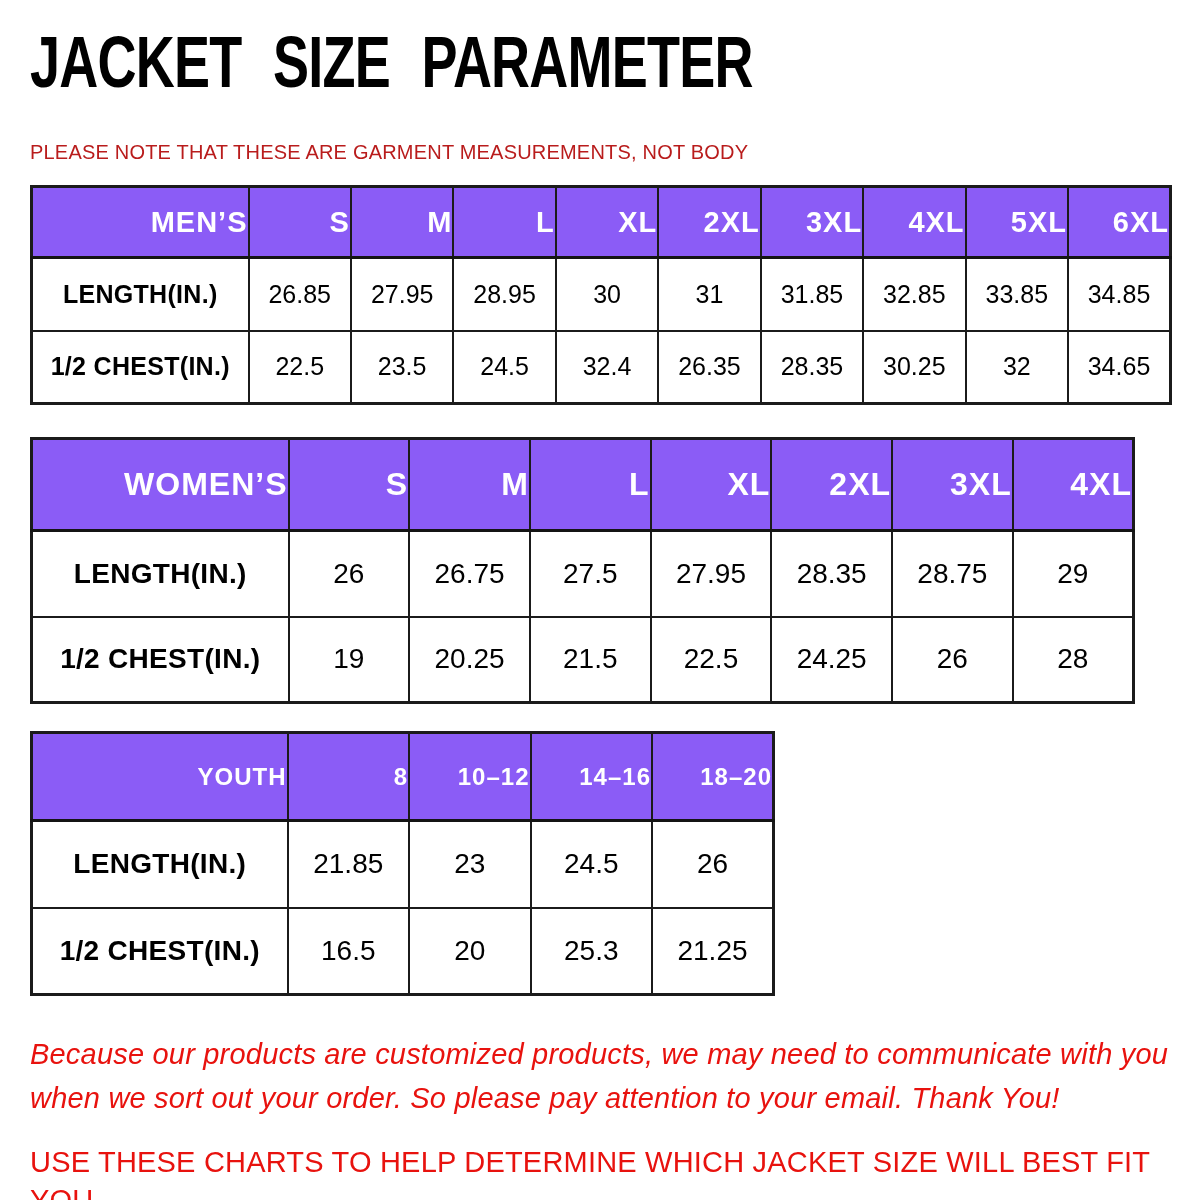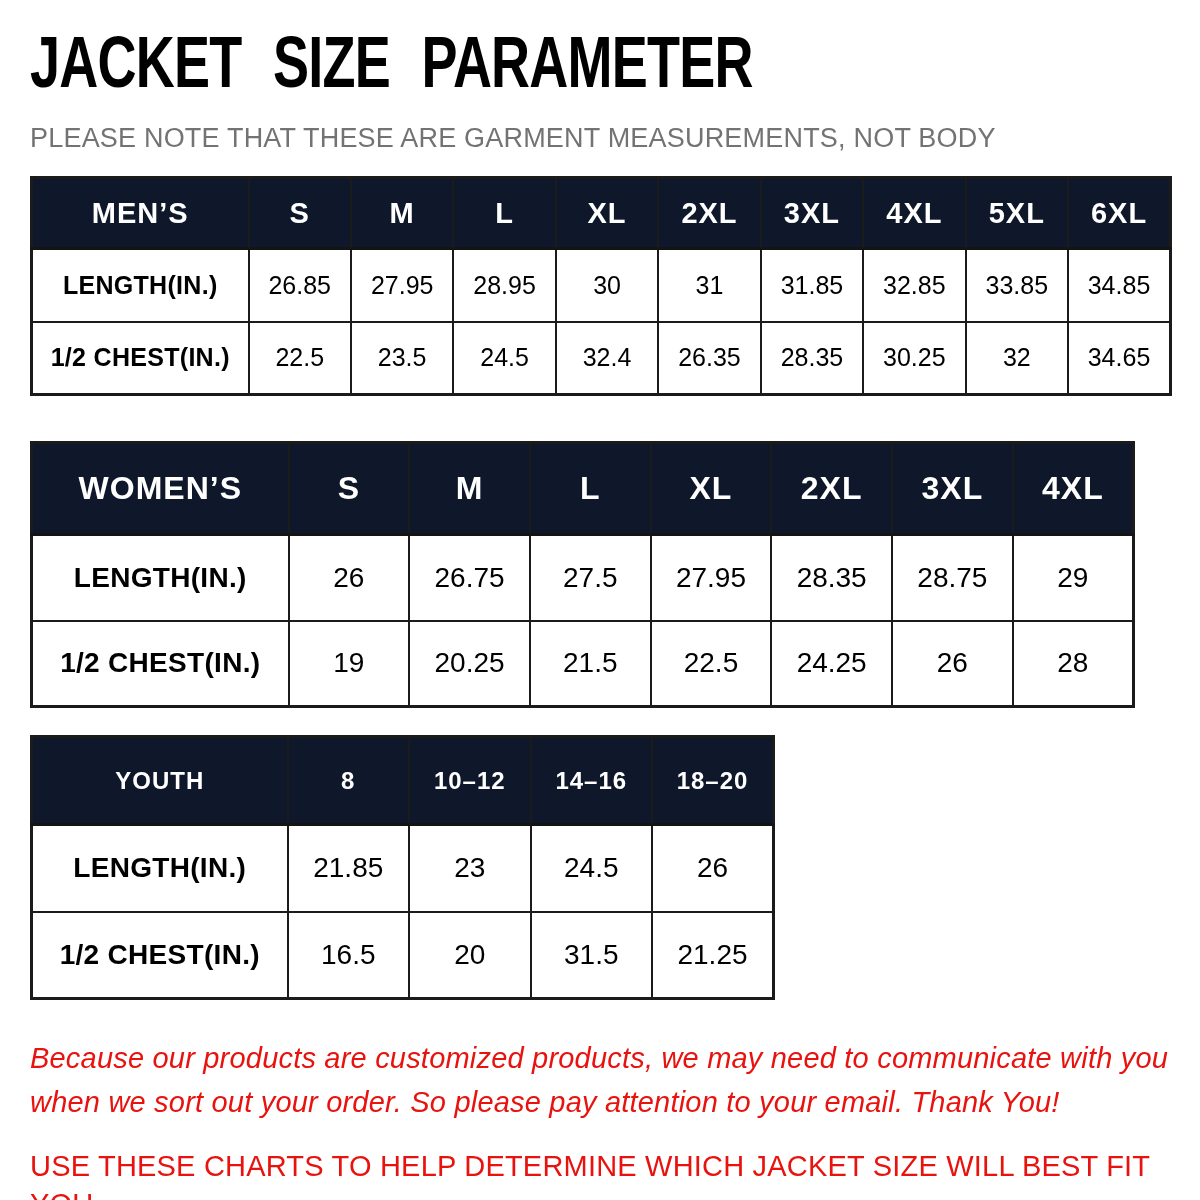--- a/index.html
+++ b/index.html
@@ -7,37 +7,37 @@
               font-family:"Liberation Sans", sans-serif; }
 
   .page-title {
     margin:26px 0 0 30px;
     font-size:72px; font-weight:900; color:#000;
     line-height:1; white-space:nowrap;
     transform:scaleX(.75); transform-origin:left top;
     word-spacing:.32em; letter-spacing:-1px;
   }
 
-  .note { margin:21px 40px 0 30px; color:#737373; font-size:27px;
+  .note { margin:40px 40px 0 30px; color:#b91c1c; font-size:20px;
           font-weight:400; line-height:1.45; letter-spacing:.2px; }
 
   .tbl-wrap { margin-left:30px; }
   #mens-wrap   { margin-top:18px; }
-  #womens-wrap { margin-top:45px; }
+  #womens-wrap { margin-top:32px; }
   #youth-wrap  { margin-top:27px; }
 
   table.size-table { border-collapse:collapse; table-layout:fixed;
                      border:3px solid #1b1b1b; background:#fff; }
   .size-table th, .size-table td {
     border:2px solid #1b1b1b; text-align:center; vertical-align:middle;
     padding:0; color:#000; overflow:hidden;
   }
   .size-table thead th {
-    background:#0f172a; color:#fff; font-weight:700;
-    border-bottom:3px solid #141414; letter-spacing:1px;
+    background:#8b5cf6; color:#fff; font-weight:700;
+    border-bottom:3px solid #141414; letter-spacing:1px;text-align:right;
   }
   .size-table td.row-label { font-weight:600; letter-spacing:.3px; }
 
   .mens   { width:1142px; }
   .mens   col.label-col { width:217px; }
   .mens   thead th { height:71px; font-size:29px; }
   .mens   td { height:73px; font-size:25px; }
 
   .womens { width:1105px; }
   .womens col.label-col { width:257px; }
@@ -190,21 +190,21 @@
           <td class="row-label">LENGTH(IN.)</td>
           <td>21.85</td>
           <td>23</td>
           <td>24.5</td>
           <td>26</td>
         </tr>
         <tr>
           <td class="row-label">1/2 CHEST(IN.)</td>
           <td>16.5</td>
           <td>20</td>
-          <td>31.5</td>
+          <td>25.3</td>
           <td>21.25</td>
         </tr>
       </tbody>
     </table>
   </div>
 
 <div class="footer-para">
   <div>Because our products are customized products, we may need to communicate with you</div>
   <div>when we sort out your order. So please pay attention to your email. Thank You!</div>
 </div>

